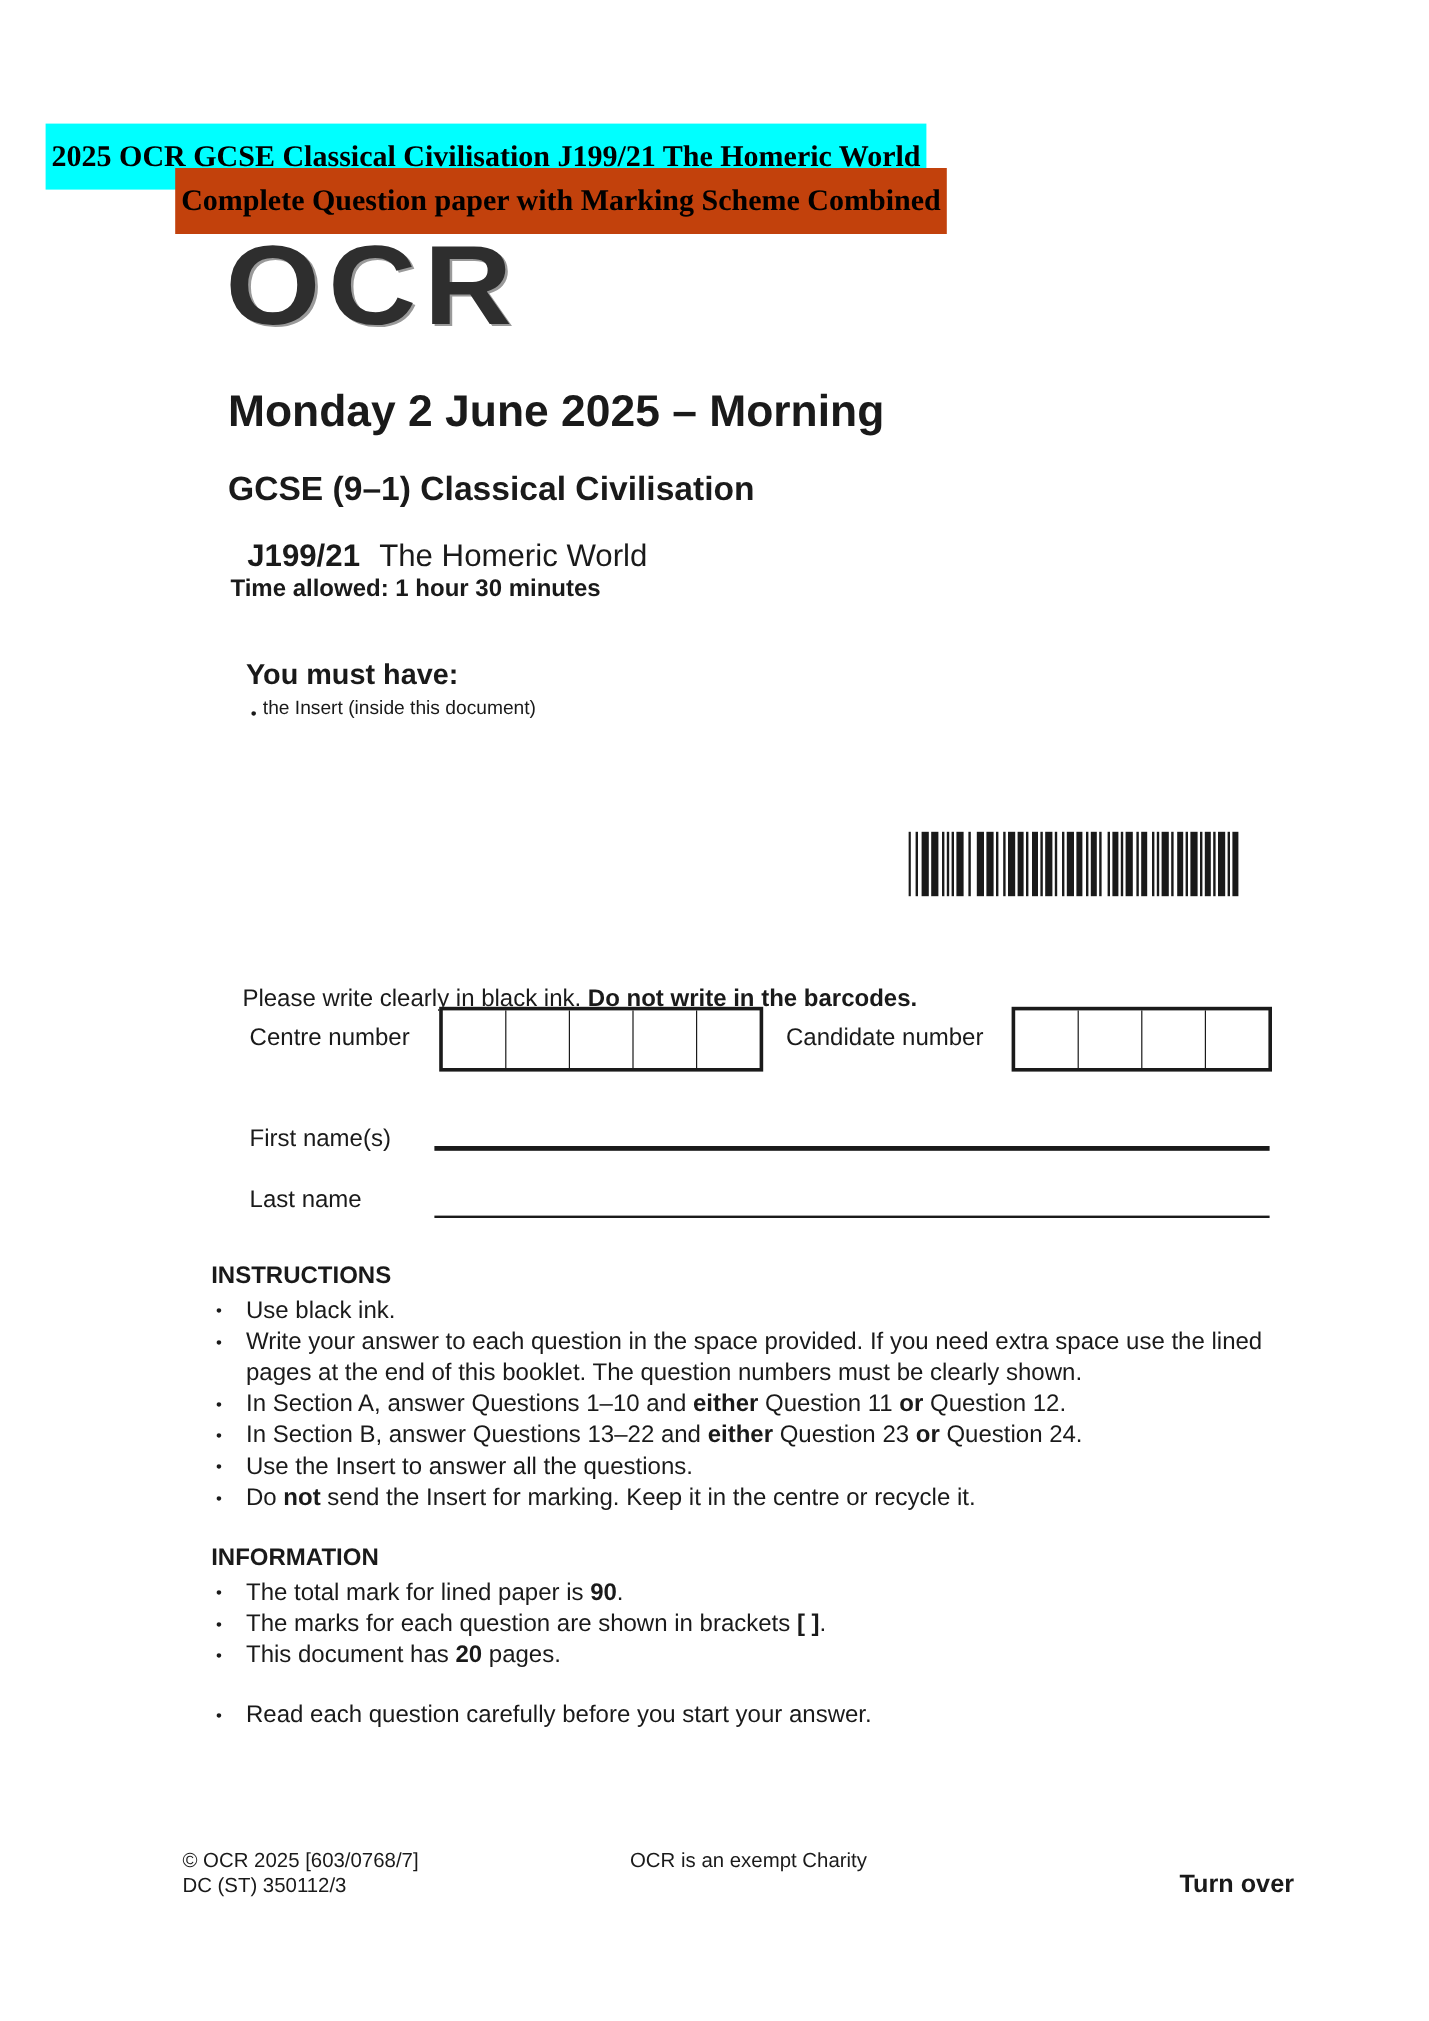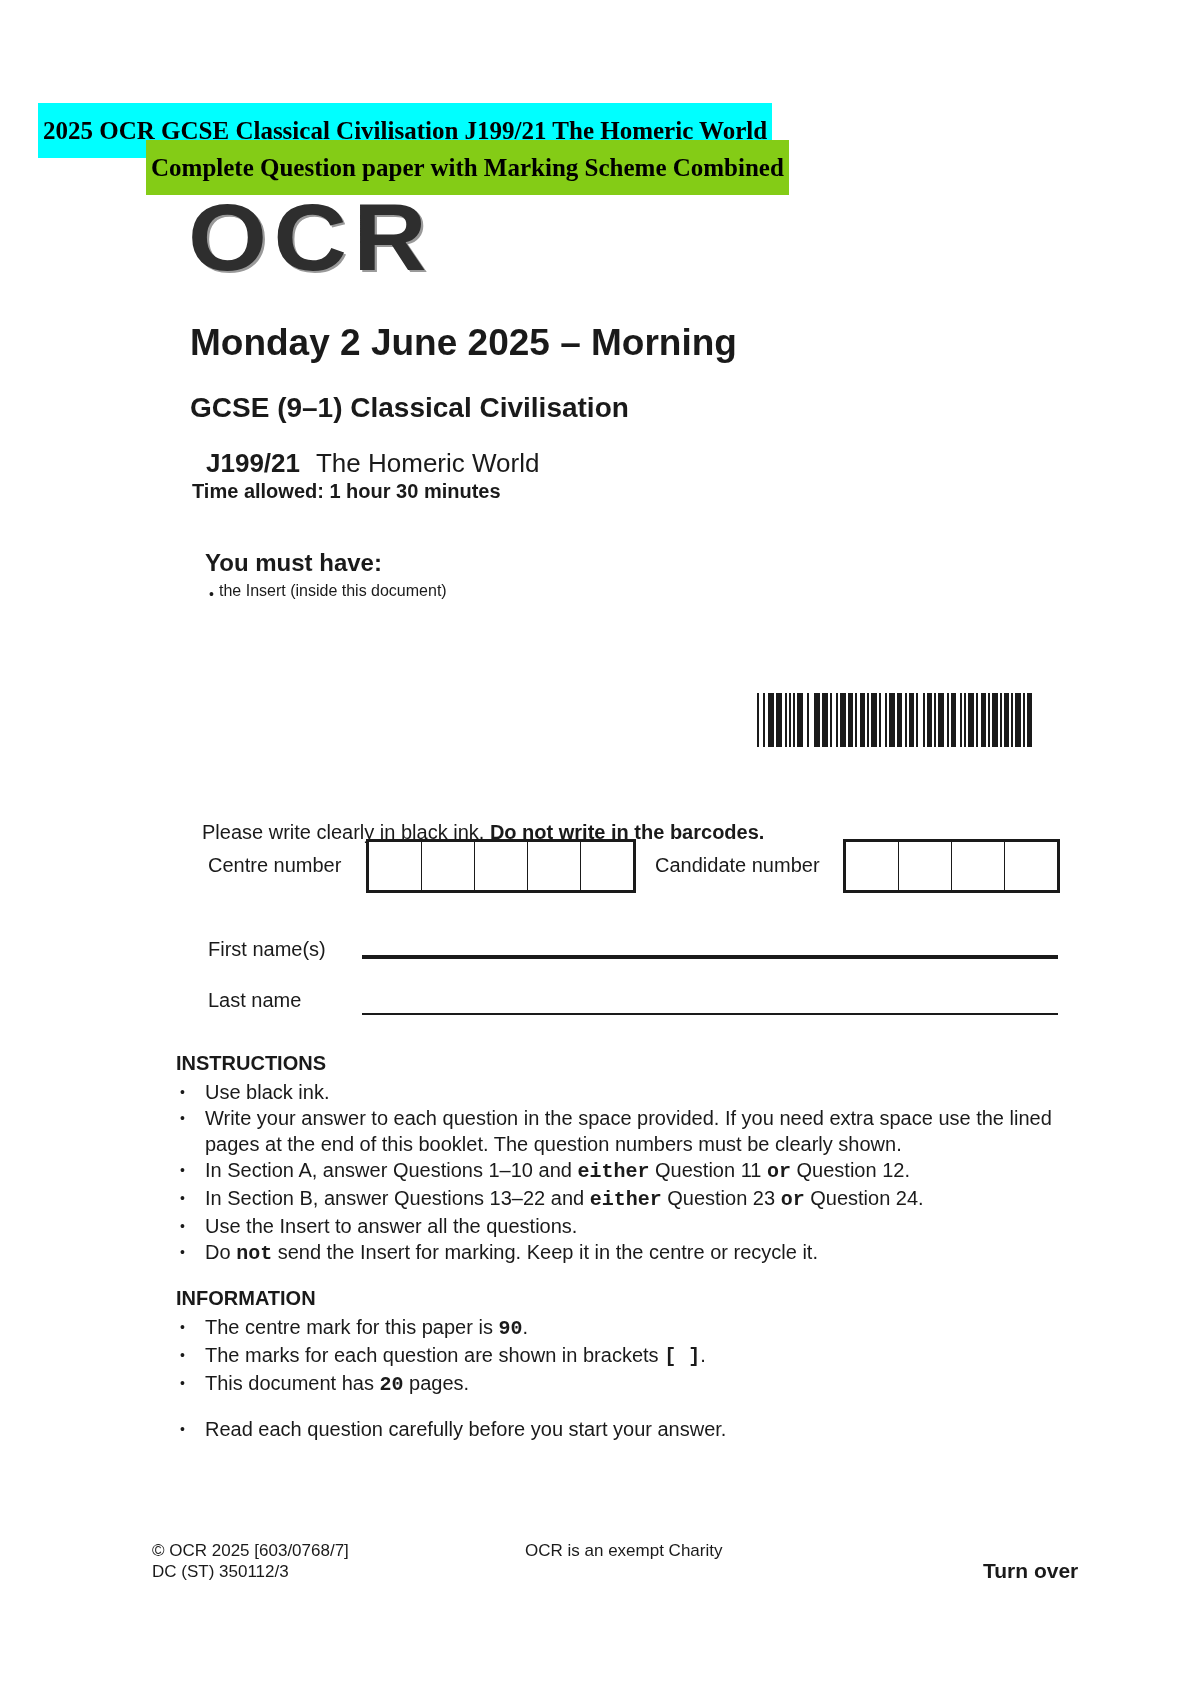--- a/index.html
+++ b/index.html
@@ -41,34 +41,34 @@
   .cellgrid{position:absolute;display:flex;border:3px solid #1a1a1a;height:48px;background:#fff;}
   .cellgrid .cell{width:52px;height:100%;border-left:1.5px solid #1a1a1a;}
   .cellgrid .cell:first-child{border-left:none;}
   .fieldline{position:absolute;left:362px;width:696px;background:#1a1a1a;}
   
   .section{position:absolute;left:176px;width:884px;}
   .section-h{font-size:20px;font-weight:bold;line-height:26px;}
   .section .items{margin-top:3px;}
   .bullet-item{position:relative;padding-left:29px;font-size:20px;line-height:26px;}
   .bullet-item .dot{position:absolute;left:4px;top:0;font-size:14px;line-height:26px;}
-  .bullet-item .b, .bullet-item span[data-b]{font-weight:bold;font-family:Liberation Mono, monospace;}
+  .bullet-item .b, .bullet-item span[data-b]{font-weight:bold;}
   
   .footer-left{position:absolute;left:152px;top:1540px;font-size:17px;line-height:21px;}
   .footer-charity{position:absolute;left:525px;top:1541px;font-size:17px;}
   .turnover{position:absolute;left:983px;top:1559px;font-size:21px;font-weight:bold;}
 </style>
 </head>
 <body>
 
 <div class="page">
 
   <div class="banner">
     <div class="banner-line1"><span class="hl" style="background: rgb(0, 255, 255);">2025 OCR GCSE Classical Civilisation J199/21 The Homeric World</span></div>
-    <div class="banner-line2"><span class="hl" style="background: #84cc16;">Complete Question paper with Marking Scheme Combined</span></div>
+    <div class="banner-line2"><span class="hl" style="background: #c2410c;">Complete Question paper with Marking Scheme Combined</span></div>
   </div>
 
   <div class="logo">OCR</div>
 
   <div class="title">Monday 2 June 2025 – Morning</div>
   <div class="subtitle">GCSE (9–1) Classical Civilisation</div>
   <div class="paperline">
     <span class="paper-code">J199/21</span><span class="paper-name">The Homeric World</span>
   </div>
   <div class="time">Time allowed: 1 hour 30 minutes</div>
@@ -161,21 +161,21 @@
         <div class="bullet-item"><span class="dot">•</span><span><span>In Section A, answer Questions 1–10 and </span><span class="b">either</span><span> Question 11 </span><span class="b">or</span><span> Question 12.</span></span></div>
         <div class="bullet-item"><span class="dot">•</span><span><span>In Section B, answer Questions 13–22 and </span><span class="b">either</span><span> Question 23 </span><span class="b">or</span><span> Question 24.</span></span></div>
         <div class="bullet-item"><span class="dot">•</span><span><span>Use the Insert to answer all the questions.</span></span></div>
         <div class="bullet-item"><span class="dot">•</span><span><span>Do </span><span class="b">not</span><span> send the Insert for marking. Keep it in the centre or recycle it.</span></span></div>
       </div>
   </div>
 
   <div class="section" style="top:1285px;">
     <div class="section-h">INFORMATION</div>
     <div class="items">
-        <div class="bullet-item"><span class="dot">•</span><span><span>The centre mark for this paper is </span><span class="b">90</span><span>.</span></span></div>
+        <div class="bullet-item"><span class="dot">•</span><span><span>The total mark for lined paper is </span><span class="b">90</span><span>.</span></span></div>
         <div class="bullet-item"><span class="dot">•</span><span><span>The marks for each question are shown in brackets </span><span class="b">[ ]</span><span>.</span></span></div>
         <div class="bullet-item"><span class="dot">•</span><span><span>This document has </span><span class="b">20</span><span> pages.</span></span></div>
       </div>
   </div>
 
   <div class="section" style="top:1413px;">
     <div class="items">
         <div class="bullet-item"><span class="dot">•</span><span><span>Read each question carefully before you start your answer.</span></span></div>
       </div>
   </div>

